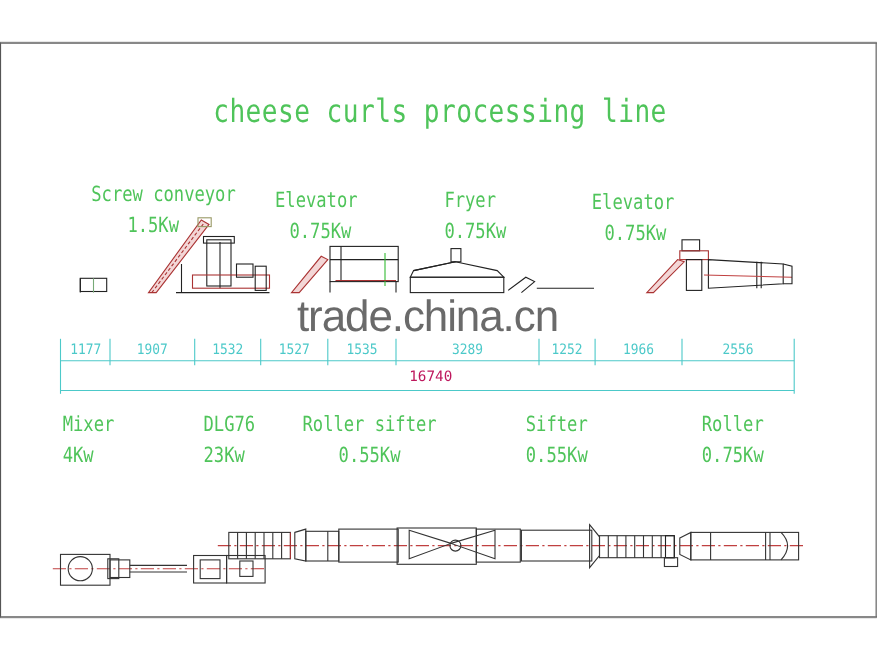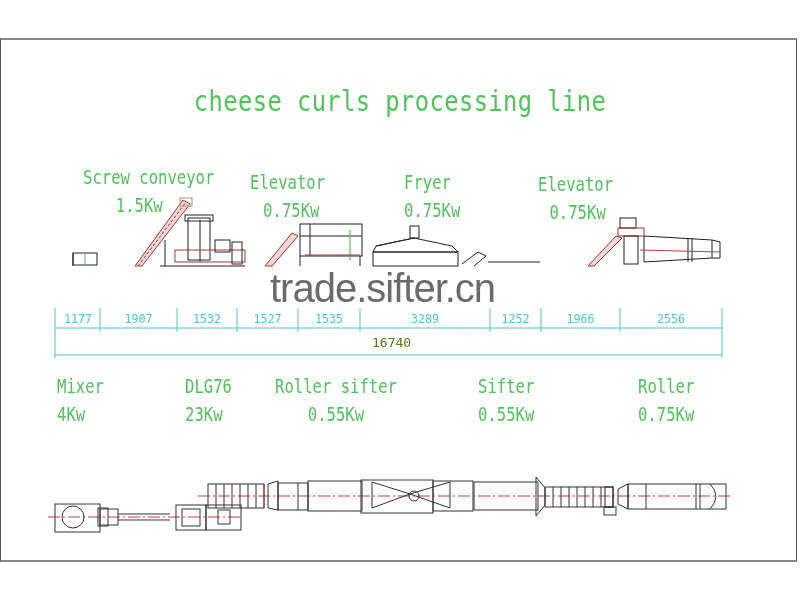--- a/index.html
+++ b/index.html
@@ -2,21 +2,21 @@
 <html><head>
   <meta charset="utf-8">
   <style>
     html, body { margin: 0; padding: 0; background: #ffffff; }
     body { width: 800px; height: 600px; position: relative; overflow: hidden; font-family: "DejaVu Sans", sans-serif; }
     .frame { position: absolute; left: 0; top: 38px; width: 797px; height: 524px; border: 1px solid #555; border-top: 2px solid #888; border-bottom: 2px solid #888; box-sizing: border-box; }
     .title { position: absolute; left: 0; width: 800px; top: 84px; text-align: center; color: #4fc45a; font-family: "DejaVu Sans Mono", monospace; font-size: 29px; font-weight: 300; letter-spacing: 0.5px; transform: scaleX(0.82); transform-origin: 400px 0; }
     .lbl { position: absolute; color: #4fc45a; font-family: "DejaVu Sans Mono", monospace; font-size: 19px; line-height: 28px; white-space: nowrap; transform: scaleX(0.82); transform-origin: 0 0; }
     .lbl .pw { display: block; }
     .dim-num { position: absolute; color: #4cc9c9; font-family: "DejaVu Sans Mono", monospace; font-size: 13px; top: 311px; text-align: center; transform: scaleX(0.9); }
-    .total { position: absolute; color: #4d7c0f; font-family: "DejaVu Sans Mono", monospace; font-size: 13px; top: 335px; }
+    .total { position: absolute; color: #be185d; font-family: "DejaVu Sans Mono", monospace; font-size: 13px; top: 335px; }
     svg { position: absolute; left: 0; top: 0; }
     .watermark { position: absolute; left: 270px; top: 266px; font-family: "Liberation Sans", sans-serif; font-size: 40px; color: rgba(80,80,80,0.85); letter-spacing: -1px; }
   </style>
 </head>
 <body>
 
 <div class="frame"></div>
 
 <div class="title">cheese curls processing line</div>
 
@@ -209,13 +209,13 @@
 <div class="dim-num" style="left:100px; width:77px;">1907</div>
 <div class="dim-num" style="left:177px; width:60px;">1532</div>
 <div class="dim-num" style="left:237px; width:61px;">1527</div>
 <div class="dim-num" style="left:298px; width:62px;">1535</div>
 <div class="dim-num" style="left:360px; width:130px;">3289</div>
 <div class="dim-num" style="left:490px; width:51px;">1252</div>
 <div class="dim-num" style="left:541px; width:79px;">1966</div>
 <div class="dim-num" style="left:620px; width:102px;">2556</div>
 <div class="total" style="left:372px;">16740</div>
 
-<div class="watermark">trade.sifter.cn</div>
+<div class="watermark">trade.china.cn</div>
 
 </body></html>

